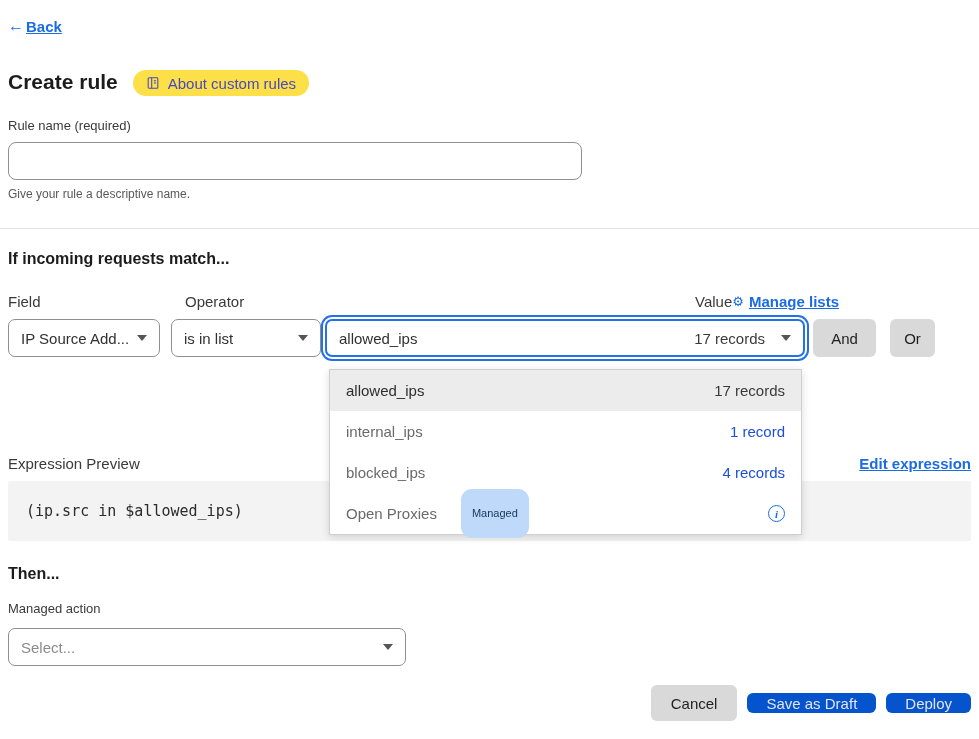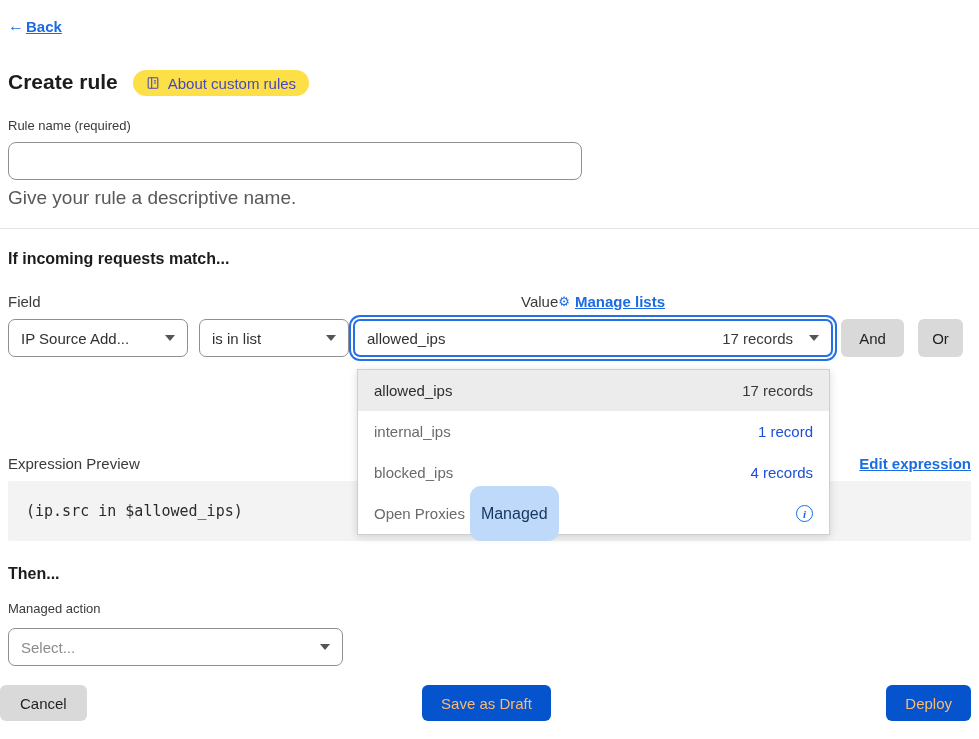--- a/index.html
+++ b/index.html
@@ -31,42 +31,42 @@
   .about-badge svg { display: block; }
 
   
   .field-label { margin: 22px 0 0 8px; font-size: 13px; color: #3a3a3a; height: 18px; }
   .rule-name-input {
     display: block; margin: 6px 0 0 8px; width: 574px; height: 38px;
     border: 1px solid #909090; border-radius: 8px;
     padding: 0 12px; font-size: 15px; font-family: "Liberation Sans", sans-serif;
     color: #313131; outline: none; background: #fff;
   }
-  .helper-text { margin: 7px 0 0 8px; font-size: 19px; color: #595959; height: 17px; }
+  .helper-text { margin: 7px 0 0 8px; font-size: 12px; color: #595959; height: 17px; }
 
   .divider { border: none; border-top: 1px solid #e4e4e4; margin: 24px 0 0 0; }
 
   .section-heading { margin: 21px 0 0 8px; font-size: 16px; font-weight: bold; color: #1c1c1c; height: 19px; }
 
   
   .cond-labels { display: flex; margin: 23px 8px 0 8px; font-size: 15px; color: #3a3a3a; height: 18px; align-items: center; }
   .lbl-field { width: 177px; }
   .lbl-operator { width: 174px; }
   .lbl-value-wrap { width: 480px; display: flex; justify-content: flex-end; align-items: center; }
   .manage-lists { display: inline-flex; align-items: center; gap: 5px; font-size: 15px; }
   .gear-glyph { color: #1b6ce2; font-size: 13px; text-decoration: none; line-height: 1; }
 
   .cond-row { display: flex; align-items: center; margin: 9px 8px 0 8px; }
   .select {
     height: 38px; border: 1px solid #8f8f8f; border-radius: 7px;
     display: flex; align-items: center; justify-content: space-between;
     padding: 0 12px; font-size: 15px; background: #fff; cursor: pointer;
     color: #313131;
   }
-  .select-field { width: 180px; margin-right: 11px; }
+  .select-field { width: 152px; margin-right: 11px; }
   .select-operator { width: 150px; margin-right: 4px; }
   .value-wrap { position: relative; width: 480px; margin-right: 8px; }
   .select-value {
     width: 100%;
     border: 2px solid #2370e8;
     box-shadow: 0 0 0 2px #ffffff, 0 0 0 4px #2370e8;
   }
   .select-value .right-group { display: flex; align-items: center; gap: 16px; color: #3a3a3a; }
   .caret {
     width: 0; height: 0;
@@ -90,51 +90,51 @@
     box-shadow: 0 2px 8px rgba(0,0,0,0.14);
     z-index: 20;
   }
   .dropdown-item {
     height: 41px; display: flex; align-items: center; justify-content: space-between;
     padding: 0 16px; font-size: 15px; color: #6a6a6a; cursor: pointer; background: #fff;
   }
   .dropdown-item.selected { background: #ececec; color: #2e2e2e; }
   .dropdown-item .item-meta { color: #1d4ed8; }
   .dropdown-item.selected .item-meta { color: #3a3a3a; }
-  .item-left { display: flex; align-items: center; gap: 5px; }
+  .item-left { display: flex; align-items: center; gap: 24px; }
   .managed-pill {
     background: #bed9f9; color: #16365e; border-radius: 11px;
-    font-size: 16px; padding: 18px 11px; line-height: 1.2;
+    font-size: 11px; padding: 18px 11px; line-height: 1.2;
   }
   .info-icon {
     width: 17px; height: 17px; border: 1.4px solid #1b6ce2; border-radius: 50%;
     color: #1b6ce2; font-size: 11px; font-family: "Liberation Serif", serif; font-style: italic;
     display: inline-flex; align-items: center; justify-content: center;
     cursor: pointer; font-weight: bold;
   }
 
   
   .expr-head { display: flex; justify-content: space-between; align-items: center; margin: 97px 8px 0 8px; height: 18px; font-size: 15px; color: #3a3a3a; }
   .expr-code {
     margin: 9px 8px 0 8px; height: 60px; background: #f3f3f3; border-radius: 2px;
     display: flex; align-items: center; padding-left: 18px;
     font-family: "DejaVu Sans Mono", monospace; font-size: 15px; color: #2b2b2b;
     z-index: 1; position: relative;
   }
 
   
   .then-heading { margin: 24px 0 0 8px; }
   .choose-label { margin: 17px 0 0 8px; }
-  .select-action { width: 335px; margin: 9px 0 16px 8px; }
-
-  
-  .footer { display: flex; justify-content: space-between; align-items: center; margin: 19px 8px 0 0; gap: 10px; }
+  .select-action { width: 398px; margin: 9px 0 16px 8px; }
+
+  
+  .footer { display: flex; justify-content: flex-end; align-items: center; margin: 19px 8px 0 0; gap: 10px; }
   .blue-btn {
-    height: 36px; background: #0553cd; border: none; border-radius: 6px;
-    color: #fdba74; font-size: 15px; font-family: "Liberation Sans", sans-serif;
+    height: 20px; background: #0553cd; border: none; border-radius: 6px;
+    color: #e5e5e5; font-size: 15px; font-family: "Liberation Sans", sans-serif;
     padding: 0 19px; cursor: pointer;
   }
   .cancel-btn { padding: 0 20px; height: 36px; }
 </style>
 </head>
 <body>
 
 <div class="page">
 
   <div class="back-row">
@@ -160,20 +160,21 @@
   <div class="field-label">Rule name (required)</div>
   <input class="rule-name-input" type="text" value="" style="">
   <div class="helper-text">Give your rule a descriptive name.</div>
 
   <hr class="divider">
 
   <div class="section-heading">If incoming requests match...</div>
 
   <div class="cond-labels">
     <span class="lbl-field">Field</span>
+    <span class="lbl-operator">Operator</span>
     <span class="lbl-value-wrap">
       <span>Value</span>
       <span class="manage-lists">
         <span class="gear-glyph">⚙</span>
         <a class="link">Manage lists</a>
       </span>
     </span>
   </div>
 
   <div class="cond-row">

